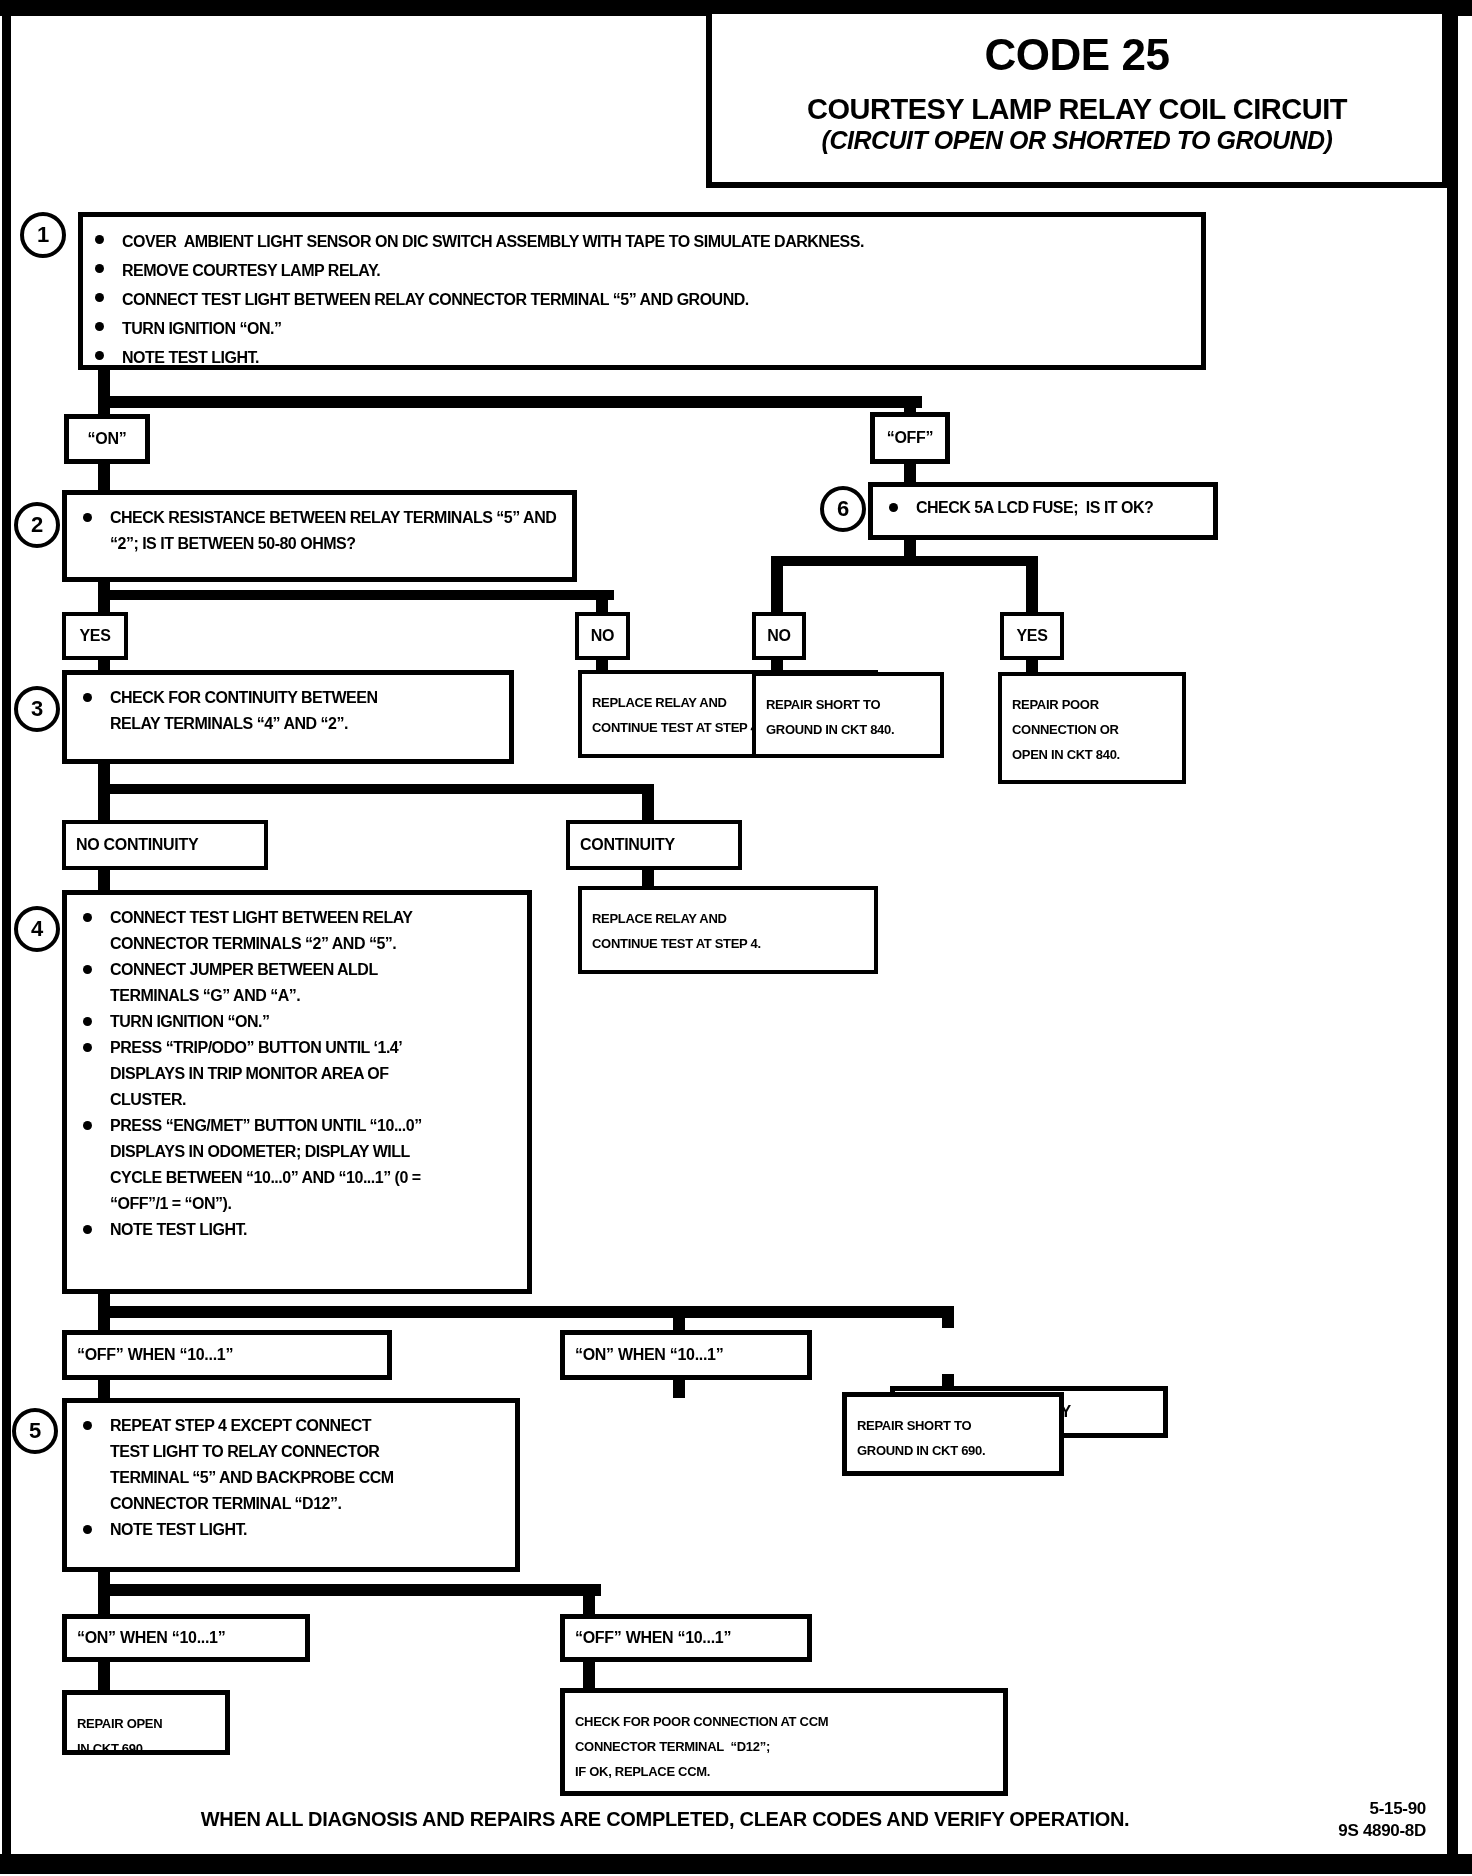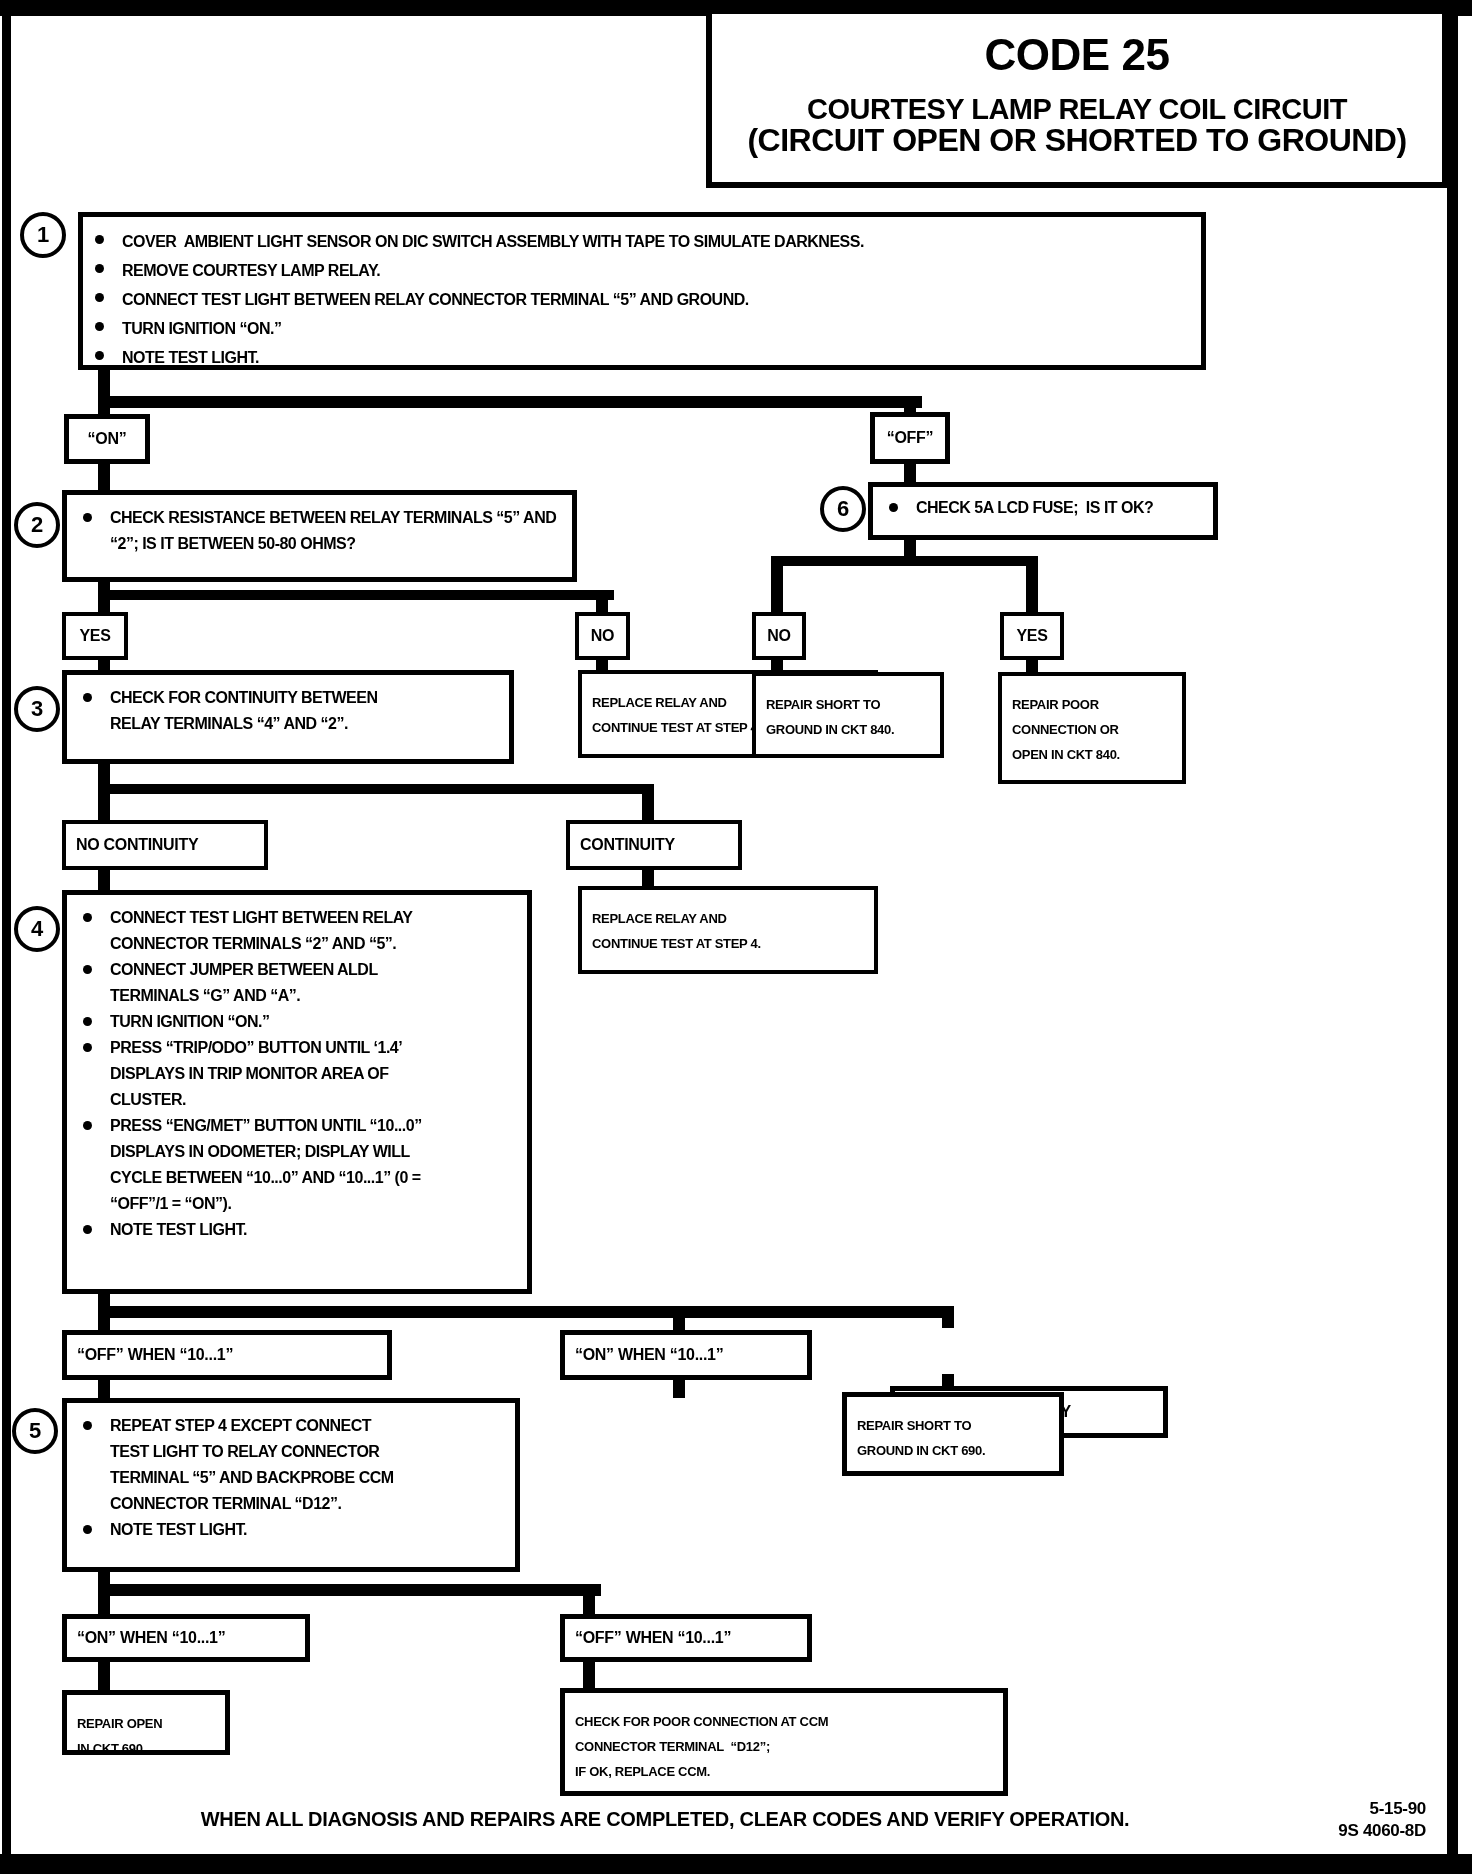--- a/index.html
+++ b/index.html
@@ -18,21 +18,21 @@
   .dot{width:9px;height:9px;background:#000;border-radius:50%;margin-top:8px;flex:none;}
   .bullets li > span:last-child{flex:1;padding-left:18px;}
   .lbl{display:flex;align-items:center;justify-content:center;font-weight:bold;
        font-size:16px;letter-spacing:-0.3px;}
   .lbl-left{justify-content:flex-start;padding-left:10px;}
   .out{font-weight:bold;font-size:13px;letter-spacing:-0.3px;line-height:25px;padding:16px 10px;}
   .title-box{position:absolute;background:#fff;border:6px solid #000;box-sizing:border-box;
              text-align:center;font-weight:bold;}
   .title-code{font-size:44px;line-height:50px;margin-top:16px;letter-spacing:-0.5px;}
   .title-l1{font-size:29px;line-height:34px;margin-top:12px;letter-spacing:-0.5px;}
-  .title-l2{font-size:32px;line-height:29px;letter-spacing:-0.5px;}
+  .title-l2{font-size:25px;line-height:29px;letter-spacing:-0.5px;font-style:italic;}
   .footer-note{position:absolute;left:40px;top:1808px;width:1250px;text-align:center;
                font-weight:bold;font-size:20px;letter-spacing:-0.3px;}
   .code-block{position:absolute;left:1280px;top:1798px;width:146px;text-align:right;
               font-weight:bold;font-size:17px;line-height:22px;letter-spacing:-0.3px;}
 </style>
 </head>
 <body>
 
 <div class="page">
 
@@ -239,16 +239,16 @@
 
   <div class="box b4 out" style="left:998px;top:672px;width:188px;height:112px;">
     <div>REPAIR POOR</div>
     <div>CONNECTION OR</div>
     <div>OPEN IN CKT 840.</div>
   </div>
 
   <div class="footer-note">WHEN ALL DIAGNOSIS AND REPAIRS ARE COMPLETED, CLEAR CODES AND VERIFY OPERATION.</div>
   <div class="code-block">
     <div>5-15-90</div>
-    <div>9S 4060-8D</div>
+    <div>9S 4890-8D</div>
   </div>
 
 </div>
 
 </body></html>

